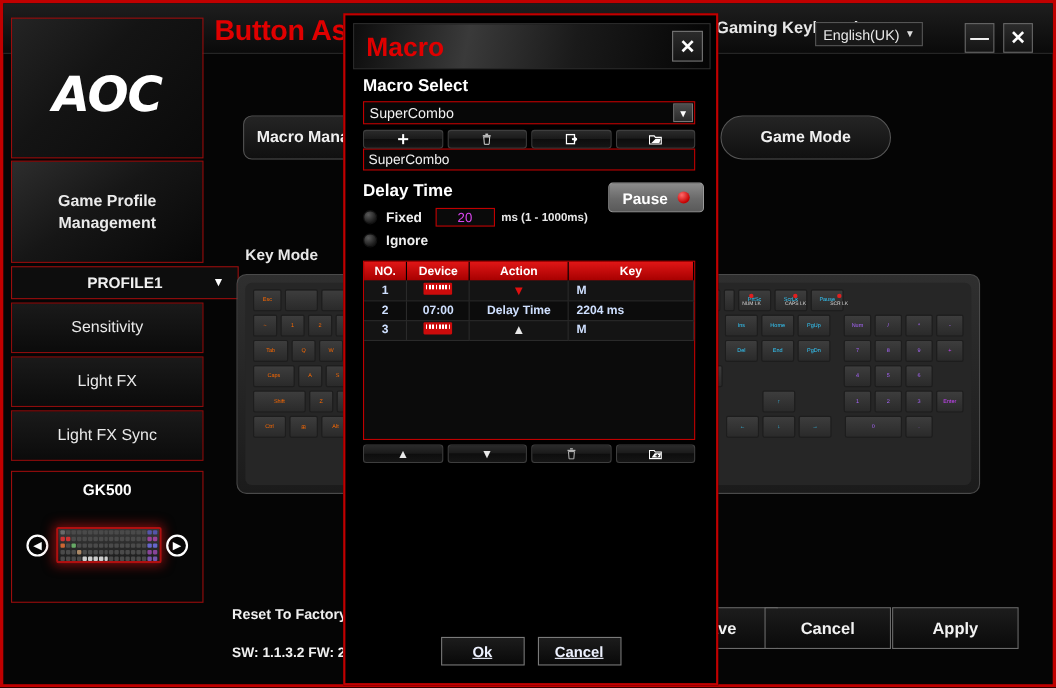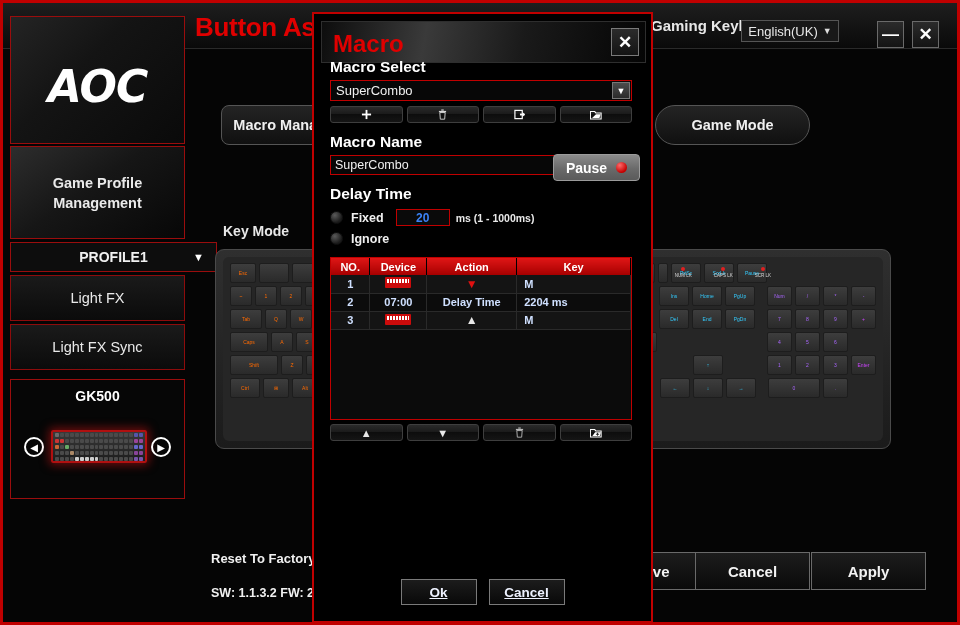--- a/index.html
+++ b/index.html
@@ -224,21 +224,21 @@
     color: #e00000; font-size: 24px; font-weight: bold;
   }
   .dlg-close {
     position: absolute; right: 6px; top: 6px;
     width: 28px; height: 28px;
     background: linear-gradient(180deg,#2b2b2b,#141414);
     border: 1px solid #7a7a7a;
     color: #fff; font-size: 17px; font-weight: bold;
     display: flex; align-items: center; justify-content: center;
   }
-  .dlg-body { position: absolute; left: 0; top: 44px; width: 100%; }
+  .dlg-body { position: absolute; left: 0; top: 56px; width: 100%; }
   .sec-label {
     color: #fff; font-size: 15.5px; font-weight: bold;
     margin: 0 0 4px 16px;
   }
   .combo {
     margin-left: 16px; width: 302px; height: 21px;
     background: #070707; border: 1px solid #c00000;
     position: relative;
   }
   .combo .val {
@@ -279,21 +279,21 @@
     background: radial-gradient(circle at 35% 30%,#5a5a5a,#1a1a1a 70%);
     border: 1px solid #111; margin-right: 8px; flex: none;
   }
   .radio.on {
     background: radial-gradient(circle at 35% 30%,#ff7070,#b80000 65%,#5a0000);
   }
   .radio-line .lbl { color: #efefef; font-size: 12.5px; font-weight: bold; }
   .fixed-input {
     width: 54px; height: 17px; margin-left: 12px;
     background: #0a0a0a; border: 1px solid #c00000;
-    color: #3b82f6; font-size: 12px; font-weight: bold;
+    color: #d946ef; font-size: 12px; font-weight: normal;
     display: flex; align-items: center; justify-content: center;
   }
   .ms-hint { color: #e8e8e8; font-size: 10.5px; font-weight: bold; margin-left: 6px; }
   .start-btn {
     position: absolute; right: 11px; top: 96px;
     width: 87px; height: 27px;
     background: linear-gradient(180deg,#8b8b8b,#6a6a6a 55%,#5a5a5a);
     border: 1px solid #9b9b9b; border-radius: 4px;
     display: flex; align-items: center; justify-content: center; gap: 9px;
   }
@@ -367,20 +367,23 @@
   <div class="sidebar">
     <div class="logo-box">
       <div class="aoc">AOC</div>
     </div>
     <div class="gpm-box">
       <span>Game Profile Management</span>
     </div>
     <div class="profile-box">
       <span>PROFILE1</span>
       <span class="caret">▼</span>
+    </div>
+    <div class="nav-btn">
+      <span>Sensitivity</span>
     </div>
     <div class="nav-btn">
       <span>Light FX</span>
     </div>
     <div class="nav-btn">
       <span>Light FX Sync</span>
     </div>
     <div class="device-box">
       <div class="device-name">GK500</div>
       <div class="arrow-nav" id="dev-prev">◀</div>
@@ -690,21 +693,20 @@
             </svg>
         </div>
         <div class="icon-btn">
           <svg width="12" height="10" viewBox="0 0 14 11">
               <path d="M0.5 1.5h5l1.3 1.6H13v7H0.5z" fill="none" stroke="#fff" stroke-width="1.2"></path>
               <path d="M7 4.5h5.5L11 9H2.5z" fill="#fff"></path>
             </svg>
         </div>
       </div>
 
-      <div class="sec-label" style="margin-top:10px">Macro Name</div>
       <div class="name-field">SuperCombo</div>
 
       <div class="sec-label" style="margin-top:10px">Delay Time</div>
 
       <div class="radio-line">
         <span class="radio"></span>
         <span class="lbl">Fixed</span>
         <span class="fixed-input">20</span>
         <span class="ms-hint">ms (1 - 1000ms)</span>
       </div>

